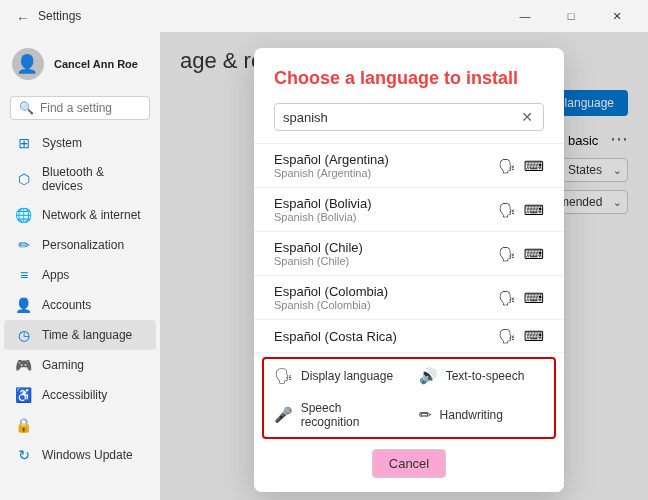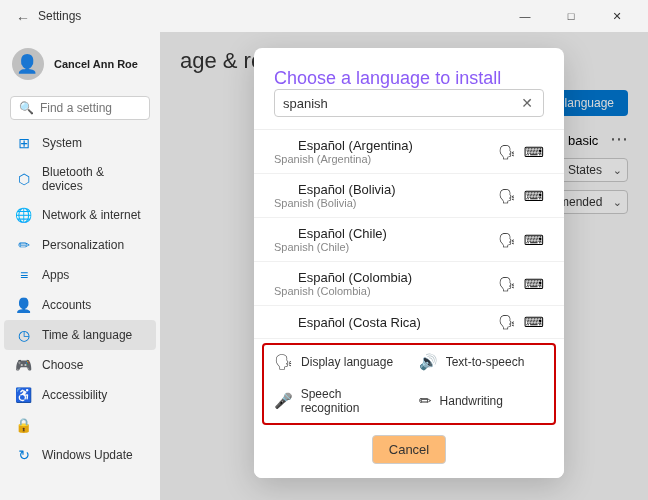--- a/index.html
+++ b/index.html
@@ -226,23 +226,23 @@
       margin-top: 16px;
       margin-left: 10px;
       overflow: hidden;
       flex-shrink: 0;
     }
     .modal-header {
       padding: 20px 20px 12px 20px;
     }
     .modal-title {
       font-size: 18px;
-      font-weight: 400;
-      color: #8b5cf6;
-      margin-bottom: 0;
+      font-weight: 700;
+      color: #ef4444;
+      margin-bottom: 14px;
     }
     .modal-search {
       display: flex;
       align-items: center;
       border: 1px solid #ccc;
       border-radius: 4px;
       padding: 5px 8px;
       background: white;
     }
     .modal-search input {
@@ -274,21 +274,20 @@
       cursor: pointer;
       border-bottom: 1px solid #f0f0f0;
     }
     .lang-text {
       flex: 1;
     }
     .lang-name {
       font-size: 13px;
       color: #222;
       font-weight: 500;
-      margin-left: 24px;
     }
     .lang-native {
       font-size: 11px;
       color: #888;
     }
     .lang-icons {
       display: flex;
       gap: 8px;
       align-items: center;
     }
@@ -323,21 +322,21 @@
     .btn-next {
       background: #e8e8e8;
       border: 1px solid #ccc;
       border-radius: 4px;
       padding: 6px 28px;
       font-size: 13px;
       cursor: pointer;
       color: #333;
     }
     .btn-cancel {
-      background: #fdba74;
+      background: #f9a8d4;
       border: 1px solid #ccc;
       border-radius: 4px;
       padding: 6px 16px;
       font-size: 13px;
       cursor: pointer;
       color: #333;
     }
   </style>
 </head>
 <body>
@@ -394,21 +393,21 @@
       <div class="sidebar-item">
         <span class="sidebar-icon" style="color:#0078d4;">👤</span>
         <span>Accounts</span>
       </div>
       <div class="sidebar-item active">
         <span class="sidebar-icon" style="color:#0078d4;">◷</span>
         <span>Time &amp; language</span>
       </div>
       <div class="sidebar-item">
         <span class="sidebar-icon" style="color:#0078d4;">🎮</span>
-        <span>Choose</span>
+        <span>Gaming</span>
       </div>
       <div class="sidebar-item">
         <span class="sidebar-icon" style="color:#0078d4;">♿</span>
         <span>Accessibility</span>
       </div>
       <div class="sidebar-item">
         <span class="sidebar-icon" style="color:#0078d4;">🔒</span>
       </div>
       <div class="sidebar-item">
         <span class="sidebar-icon" style="color:#0078d4;">↻</span>

